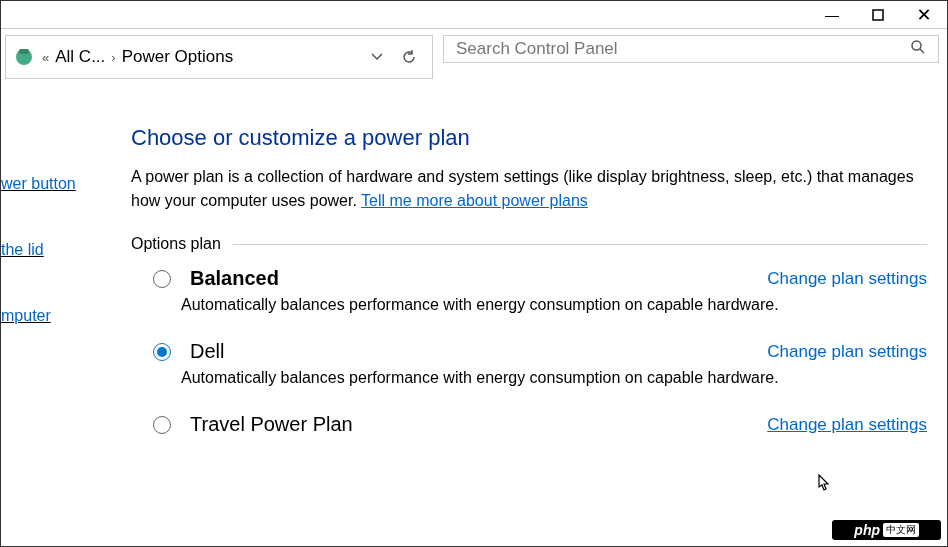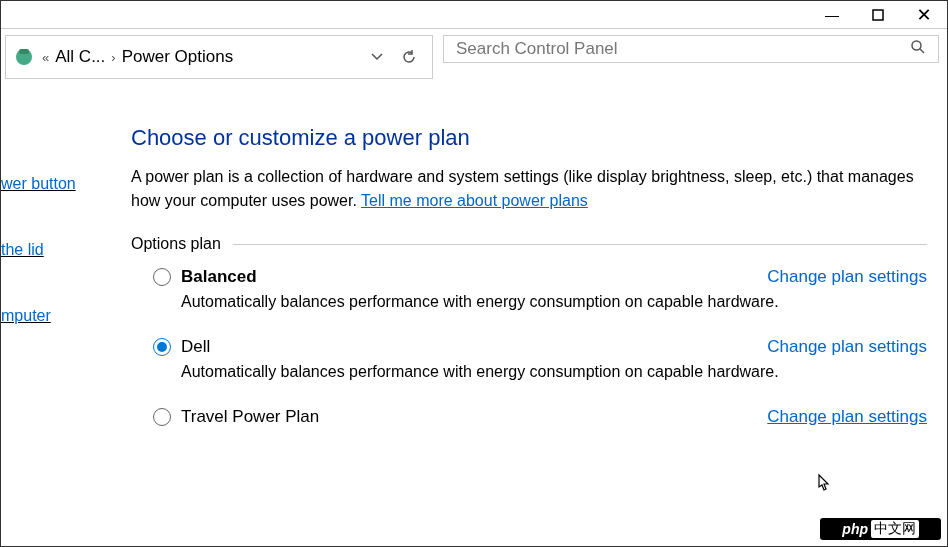--- a/index.html
+++ b/index.html
@@ -147,21 +147,22 @@
   .radio.selected {
     border-color:#0078d4;
   }
   .radio.selected::after {
     content:'';
     width:10px; height:10px;
     background:#0078d4;
     border-radius:50%;
   }
   .plan-name {
-    font-size:17px;
+    font-size:20px;
+    margin-left:9px;
   }
   .plan-name.bold { font-weight:700; }
   .plan-row .change {
     margin-left:auto;
     color:#0066cc;
     font-size:17px;
     text-decoration:none;
   }
   .plan-row .change.hover { text-decoration:underline; }
   .plan-desc {
@@ -181,21 +182,21 @@
     right:6px;
     bottom:6px;
     background:#000;
     border-radius:3px;
     padding:2px 22px;
     display:flex;
     align-items:center;
     gap:3px;
   }
   .watermark .php { color:#fff; font-weight:700; font-style:italic; font-size:14px;}
-  .watermark .cn { background:#fff; color:#000; font-size:14px; padding:0 3px; border-radius:2px;}
+  .watermark .cn { background:#fff; color:#000; font-size:10px; padding:0 3px; border-radius:2px;}
 </style>
 </head>
 <body>
 
 <div class="titlebar">
   <div class="tb-btn">
       <span>—</span>
     </div>
   <div class="tb-btn">
     <svg width="12" height="12" viewBox="0 0 12 12">

